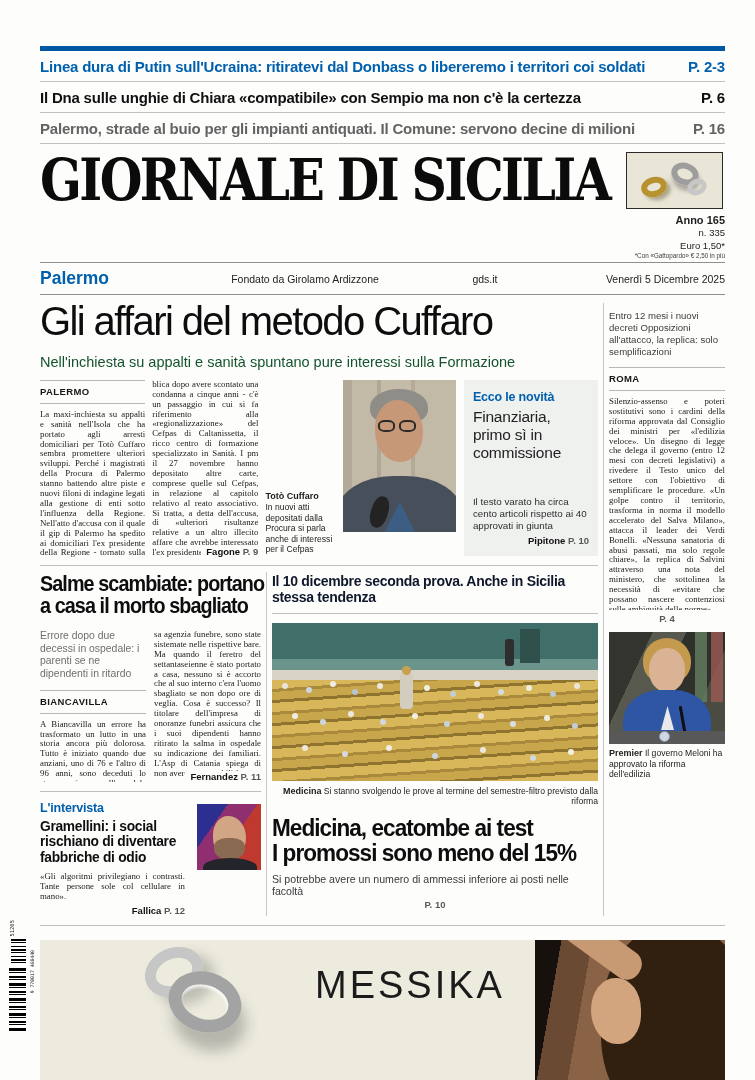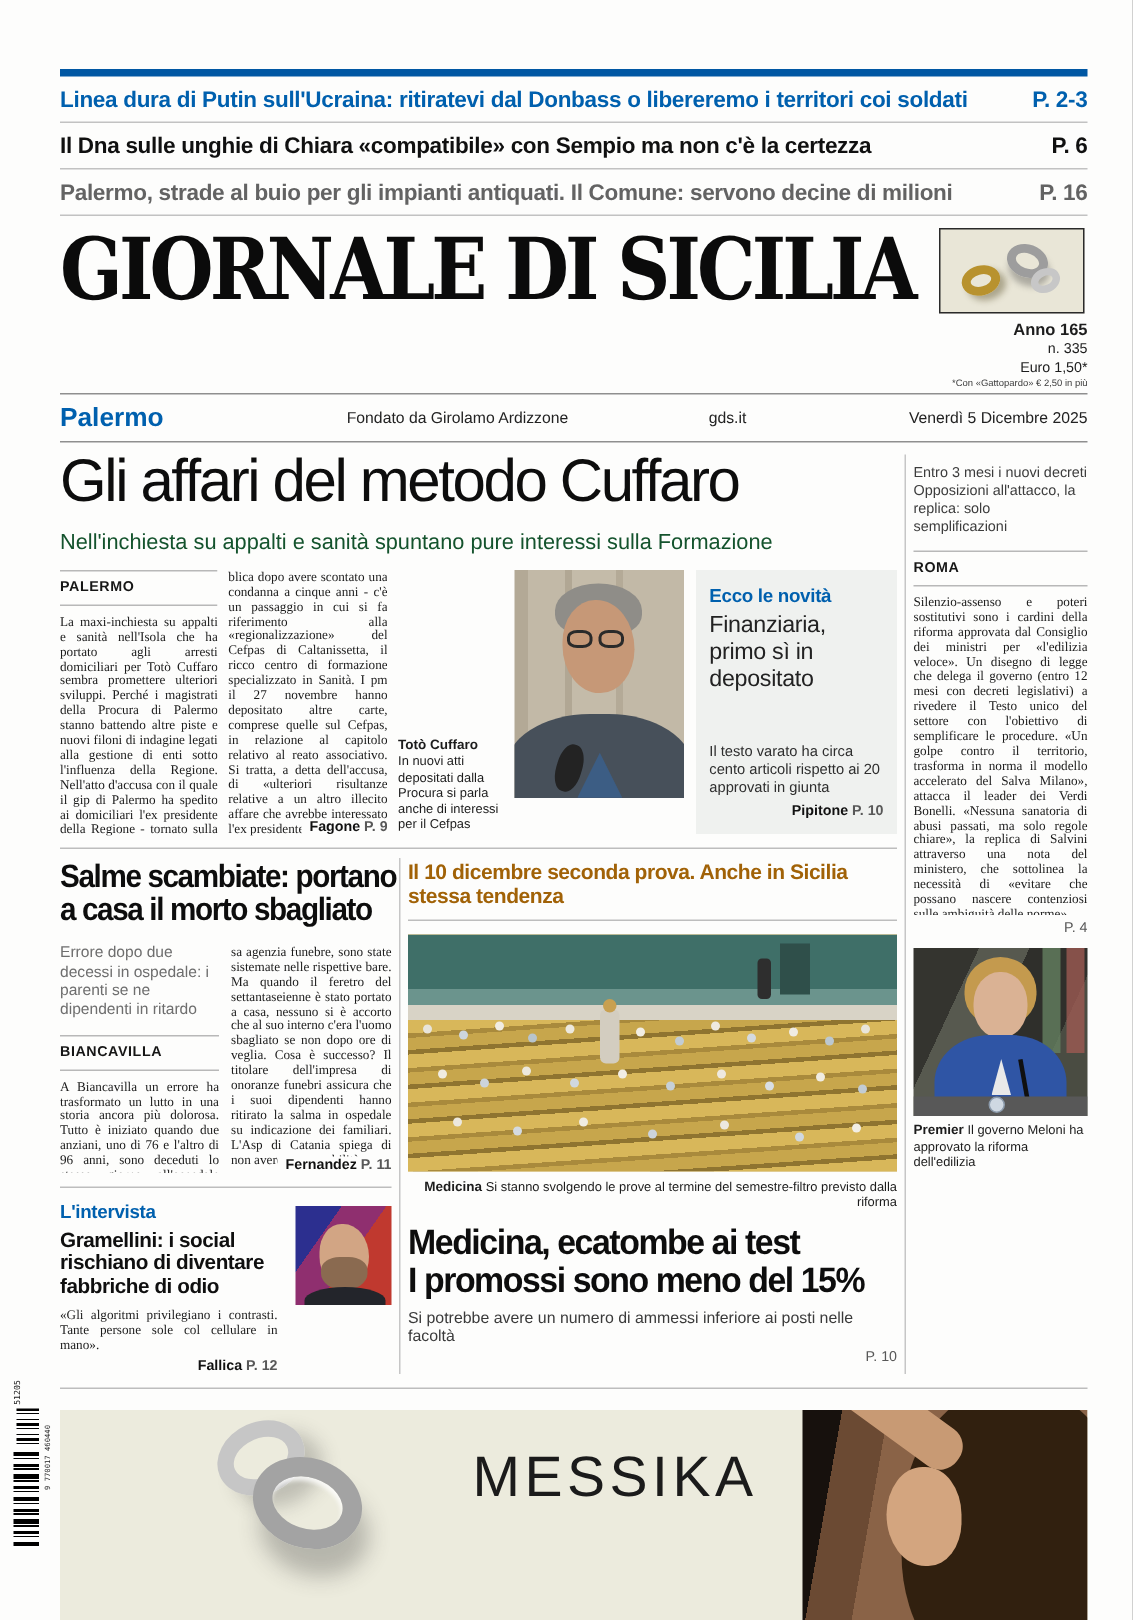--- a/index.html
+++ b/index.html
@@ -83,21 +83,21 @@
   .cp-glasses { position:absolute; left:35px; top:40px; display:flex; gap:4px; }
   .cp-glasses span { width:17px; height:12px; border:2px solid #2a2a2a; border-radius:40%; }
   .cp-jacket { position:absolute; left:-6px; bottom:0; width:125px; height:56px; background:#47505a; border-radius:45% 45% 0 0 / 65% 65% 0 0; }
   .cp-sweater { position:absolute; left:42px; bottom:0; width:30px; height:30px; background:#3c5d84; clip-path:polygon(50% 0,100% 100%,0 100%); }
   .cp-mic { position:absolute; left:28px; bottom:4px; width:17px; height:32px; background:#232323; border-radius:45%; transform:rotate(16deg); }
 
   
   .rail-hl { font-weight:800; font-size:19.5px; letter-spacing:-0.6px; line-height:1.06; color:#0d0d0d; margin-top:2px; }
   .rail-sub { font-size:9.6px; line-height:1.25; color:#3c3c3c; margin:9px 0 9px; }
   .rail-body { height:213px; overflow:hidden; }
-  .pg-right { text-align:right; font-weight:normal; font-size:9.5px; margin-top:3px; }
+  .pg-right { text-align:center; font-weight:bold; font-size:9.5px; margin-top:3px; }
   .meloni-photo { width:100%; height:112px; margin-top:8px; position:relative; overflow:hidden;
     background:linear-gradient(115deg,#34342f 0 26%,#57594f 26% 46%,#2f2f2b 46% 74%,#4a4c42 74%); }
   .ml-flag-g { position:absolute; right:18px; top:0; width:12px; height:70px; background:#647f60; opacity:.8; }
   .ml-flag-r { position:absolute; right:2px; top:0; width:12px; height:70px; background:#9c5a52; opacity:.8; }
   .ml-hair { position:absolute; left:34px; top:6px; width:48px; height:46px; background:#c49a4e; border-radius:50% 50% 46% 46%; }
   .ml-face { position:absolute; left:40px; top:16px; width:36px; height:44px; border-radius:48%; background:#dab294; }
   .ml-blazer { position:absolute; left:14px; bottom:12px; width:88px; height:42px; background:#2f55a5; border-radius:42% 42% 0 0 / 75% 75% 0 0; }
   .ml-shirt { position:absolute; left:52px; bottom:14px; width:13px; height:24px; background:#e9e9e9; clip-path:polygon(50% 0,100% 100%,0 100%); }
   .ml-mic { position:absolute; left:72px; bottom:12px; width:3px; height:26px; background:#101010; transform:rotate(-10deg); }
   .ml-podium { position:absolute; left:0; bottom:0; width:100%; height:13px; background:#585858; }
@@ -124,21 +124,21 @@
   .intervista { display:flex; border-top:1px solid #bdbdbd; margin-top:9px; padding-top:9px; }
   .int-text { flex:1; padding-right:12px; }
   .int-hl { font-weight:bold; font-size:13.8px; letter-spacing:-0.3px; line-height:1.12; color:#0f0f0f; margin:2px 0 7px; }
   .gramellini-photo { width:64px; height:66px; flex:0 0 auto; margin-top:3px; position:relative; overflow:hidden;
     background:linear-gradient(125deg,#2c2f8f 0 28%,#8f2f6f 28% 55%,#c0392f 55%); }
   .gr-face { position:absolute; left:16px; top:12px; width:33px; height:42px; border-radius:46% 54% 50% 50%; background:#d2a584; }
   .gr-beard { position:absolute; left:17px; top:34px; width:31px; height:22px; border-radius:40% 40% 50% 50%; background:#8a6a50; }
   .gr-shoulders { position:absolute; left:6px; bottom:-6px; width:54px; height:18px; border-radius:50% 50% 0 0; background:#23252b; }
 
   
-  .med-kicker { color:#a16207; font-weight:bold; font-size:14px; letter-spacing:-0.3px;
+  .med-kicker { color:#0f172a; font-weight:bold; font-size:14px; letter-spacing:-0.3px;
                 padding:7px 0 8px; border-bottom:1px solid #bdbdbd; margin-bottom:9px; }
   .aula-photo { width:100%; height:158px; position:relative; overflow:hidden; background:#caa94e; }
   .aula-wall { position:absolute; top:0; left:0; width:100%; height:36%;
     background:linear-gradient(#3f6f68 0 64%,#6b948d 64% 82%,#d8d3c6 82%); }
   .aula-door { position:absolute; top:6px; right:58px; width:20px; height:34px; background:#2f4f4a; }
   .aula-seats { position:absolute; bottom:0; left:0; width:100%; height:64%;
     background:repeating-linear-gradient(176deg,#d8b75a 0 9px,#a98a3c 9px 12px,#c7a64c 12px 20px,#8f7430 20px 23px); }
   .aula-people { position:absolute; left:10px; top:60px; width:6px; height:6px; border-radius:50%; background:#e8e4da;
     box-shadow: 24px 4px 0 #cdd5dd, 48px -2px 0 #f0ece2, 70px 6px 0 #b8c4cc, 95px 0 0 #ece8de, 118px 8px 0 #d8dee4,
                 142px 2px 0 #f2eee4, 168px 8px 0 #c2ccd4, 192px -2px 0 #eee9df, 216px 6px 0 #d4dae0, 244px 2px 0 #f0ece2,
@@ -258,23 +258,23 @@
             <div class="cp-glasses">
                 <span></span>
                 <span></span>
               </div>
             <div class="cp-jacket"></div>
             <div class="cp-sweater"></div>
             <div class="cp-mic"></div>
           </div>
           <div class="gbox fin-box">
             <div class="box-kicker">Ecco le novità</div>
-            <div class="box-hl">Finanziaria, primo sì in depositato</div>
+            <div class="box-hl">Finanziaria, primo sì in commissione</div>
             <div class="spacer"></div>
-            <div class="box-body">Il testo varato ha circa cento articoli rispetto ai 20 approvati in giunta</div>
+            <div class="box-body">Il testo varato ha circa cento articoli rispetto ai 40 approvati in giunta</div>
             <div class="byline">
               <span>Pipitone</span>
               <span class="pg">P. 10</span>
             </div>
           </div>
         </div>
 
         <div class="hrule"></div>
 
         <div class="bottom-grid">
@@ -332,21 +332,21 @@
             <h3 class="med-hl"><span>Medicina, ecatombe ai test</span><br><span>I promossi sono meno del 15%</span></h3>
             <div class="med-sub">Si potrebbe avere un numero di ammessi inferiore ai posti nelle facoltà</div>
             <div class="pg-right">P. 10</div>
           </div>
         </div>
       </div>
 
       <div class="main-vrule"></div>
 
       <div class="rail">
-        <div class="rail-sub">Entro 3 mesi i nuovi decreti Opposizioni all'attacco, la replica: solo semplificazioni</div>
+        <div class="rail-sub">Entro 12 mesi i nuovi decreti Opposizioni all'attacco, la replica: solo semplificazioni</div>
         <div class="sec-label">ROMA</div>
         <p class="body rail-body">Silenzio-assenso e poteri sostitutivi sono i cardini della riforma approvata dal Consiglio dei ministri per «l'edilizia veloce». Un disegno di legge che delega il governo (entro 12 mesi con decreti legislativi) a rivedere il Testo unico del settore con l'obiettivo di semplificare le procedure. «Un golpe contro il territorio, trasforma in norma il modello accelerato del Salva Milano», attacca il leader dei Verdi Bonelli. «Nessuna sanatoria di abusi passati, ma solo regole chiare», la replica di Salvini attraverso una nota del ministero, che sottolinea la necessità di «evitare che possano nascere contenziosi sulle ambiguità delle norme».</p>
         <div class="pg-right">P. 4</div>
         <div class="meloni-photo">
           <div class="ml-flag-g"></div>
           <div class="ml-flag-r"></div>
           <div class="ml-hair"></div>
           <div class="ml-face"></div>
           <div class="ml-blazer"></div>
           <div class="ml-shirt"></div>

